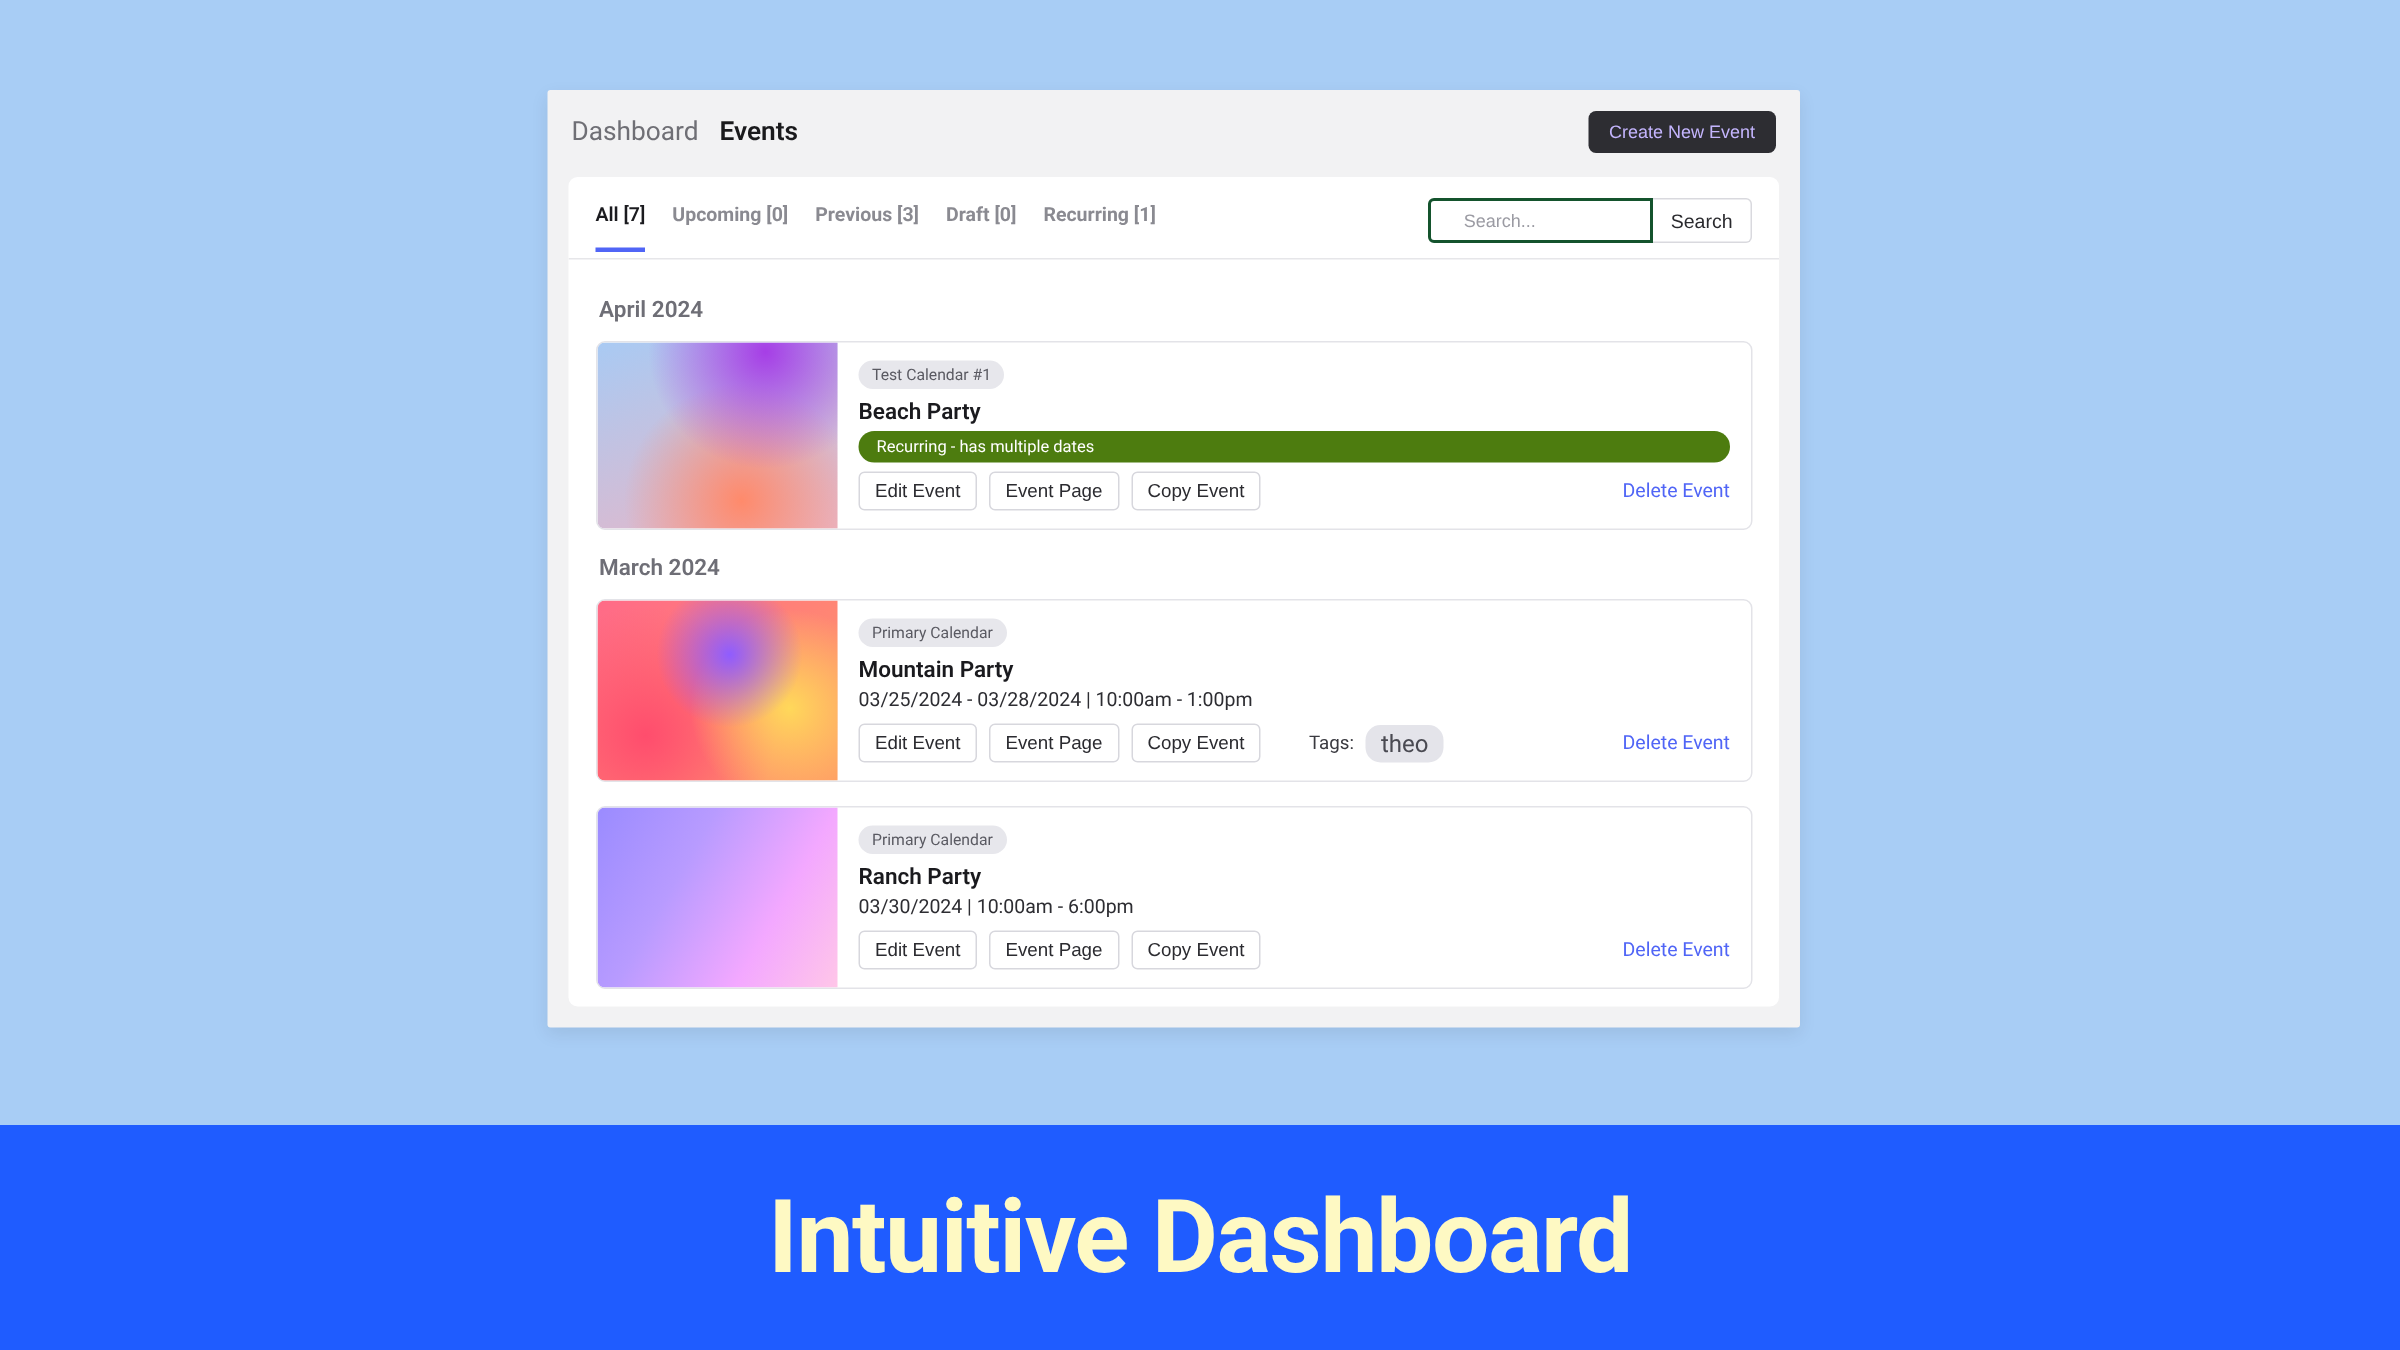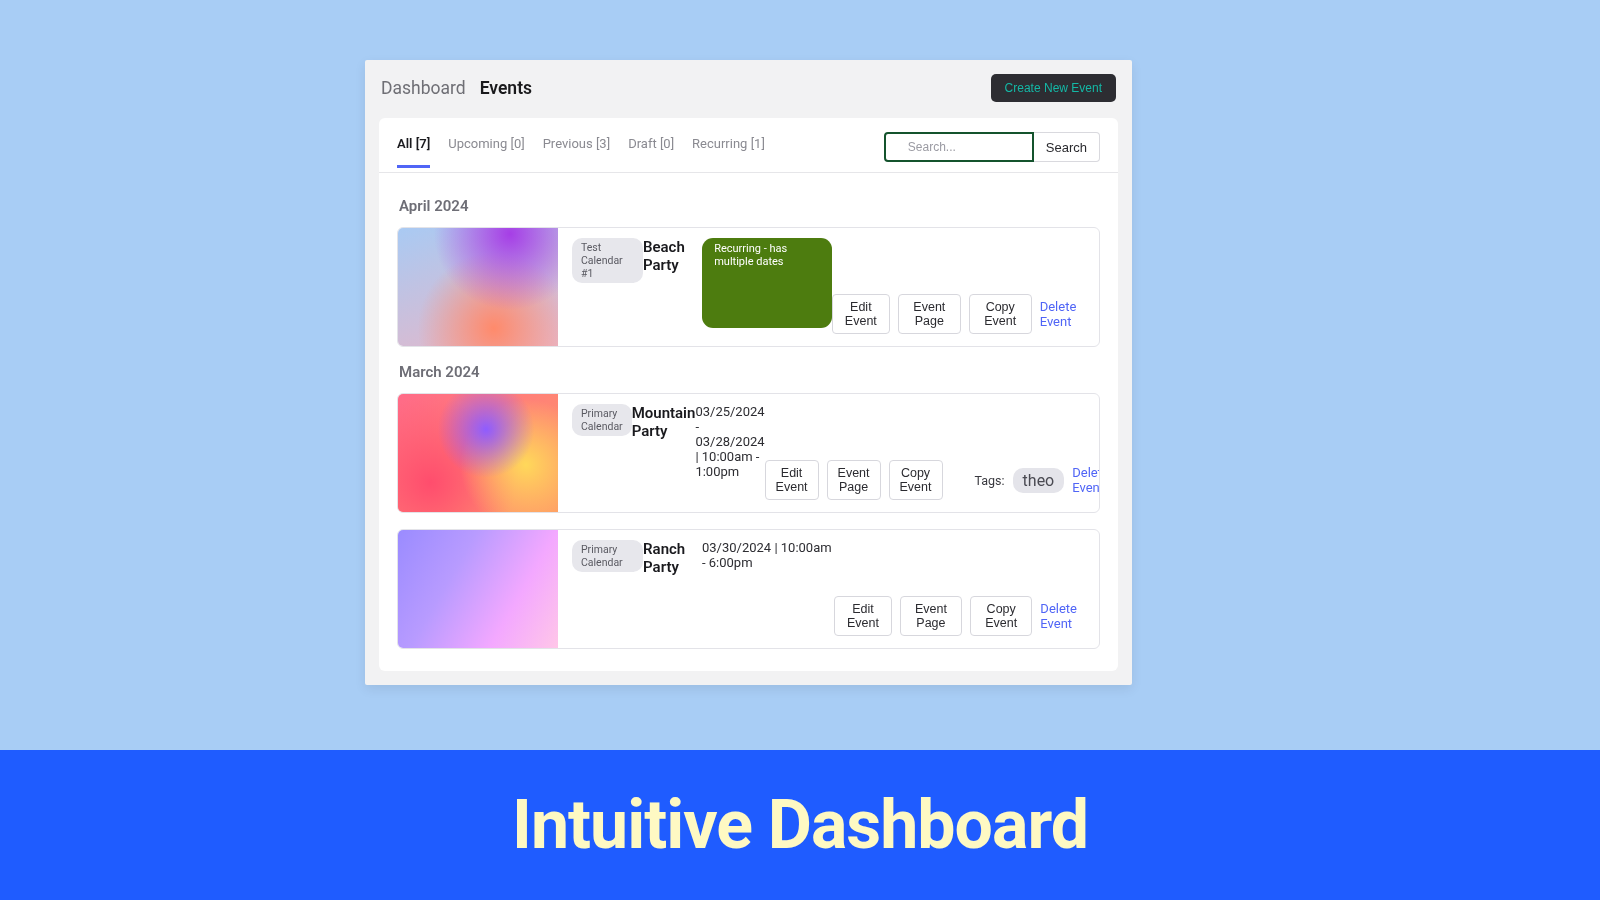--- a/index.html
+++ b/index.html
@@ -13,21 +13,21 @@
   }
   .stage {
     width: 1600px;
     height: 900px;
     position: relative;
   }
   .app-window {
     position: absolute;
     left: 365px;
     top: 60px;
-    width: 767px;
+    width: 835px;
     height: 625px;
     background: #f2f2f3;
     border-radius: 2px;
     box-shadow: 0 4px 12px rgba(0,0,0,0.08);
     display: flex;
     flex-direction: column;
   }
   .topbar {
     display: flex;
     align-items: center;
@@ -36,21 +36,21 @@
   .breadcrumb {
     display: flex;
     gap: 14px;
     font-size: 17.5px;
   }
   .breadcrumb .crumb-muted { color: #6f6f75; font-weight: 400; }
   .breadcrumb .crumb-active { color: #1a1a1c; font-weight: 600; }
   .spacer { flex: 1; }
   .btn-primary-dark {
     background: #2d2d32;
-    color: #14b8a6;
+    color: #c4b5fd;
     border: none;
     border-radius: 5px;
     padding: 7px 14px;
     font-size: 12px;
     font-weight: 500;
     cursor: pointer;
   }
   .card {
     margin: 0 14px 14px 14px;
     background: #fff;
@@ -69,21 +69,21 @@
   .tabs {
     display: flex;
     gap: 18px;
     font-size: 13px;
   }
   .tab {
     color: #8a8a91;
     padding-bottom: 14px;
     cursor: pointer;
     border-bottom: 3px solid transparent;
-    font-weight: 400;
+    font-weight: 700;
   }
   .tab.active {
     color: #1b1b1f;
     font-weight: 600;
     border-bottom-color: #5065f6;
   }
   .search-wrap {
     display: flex;
     margin-left: auto;
     margin-bottom: 10px;
@@ -145,21 +145,21 @@
       radial-gradient(circle at 20% 75%, #ff4d6d 0%, rgba(255,77,109,0) 55%),
       linear-gradient(135deg, #ff6a88 0%, #ff9966 100%);
   }
   .thumb.g3 {
     background: linear-gradient(120deg, #9a8bff 0%, #b89bff 35%, #f3a8ff 70%, #ffc6e8 100%);
   }
   .event-body {
     flex: 1;
     padding: 10px 14px 12px 14px;
     display: flex;
-    flex-direction: row;
+    flex-direction: column;
   }
   .chip-row { margin-bottom: 6px; }
   .chip {
     display: inline-block;
     background: #e7e7ec;
     color: #5a5a62;
     font-size: 10.5px;
     padding: 3px 9px;
     border-radius: 10px;
   }

